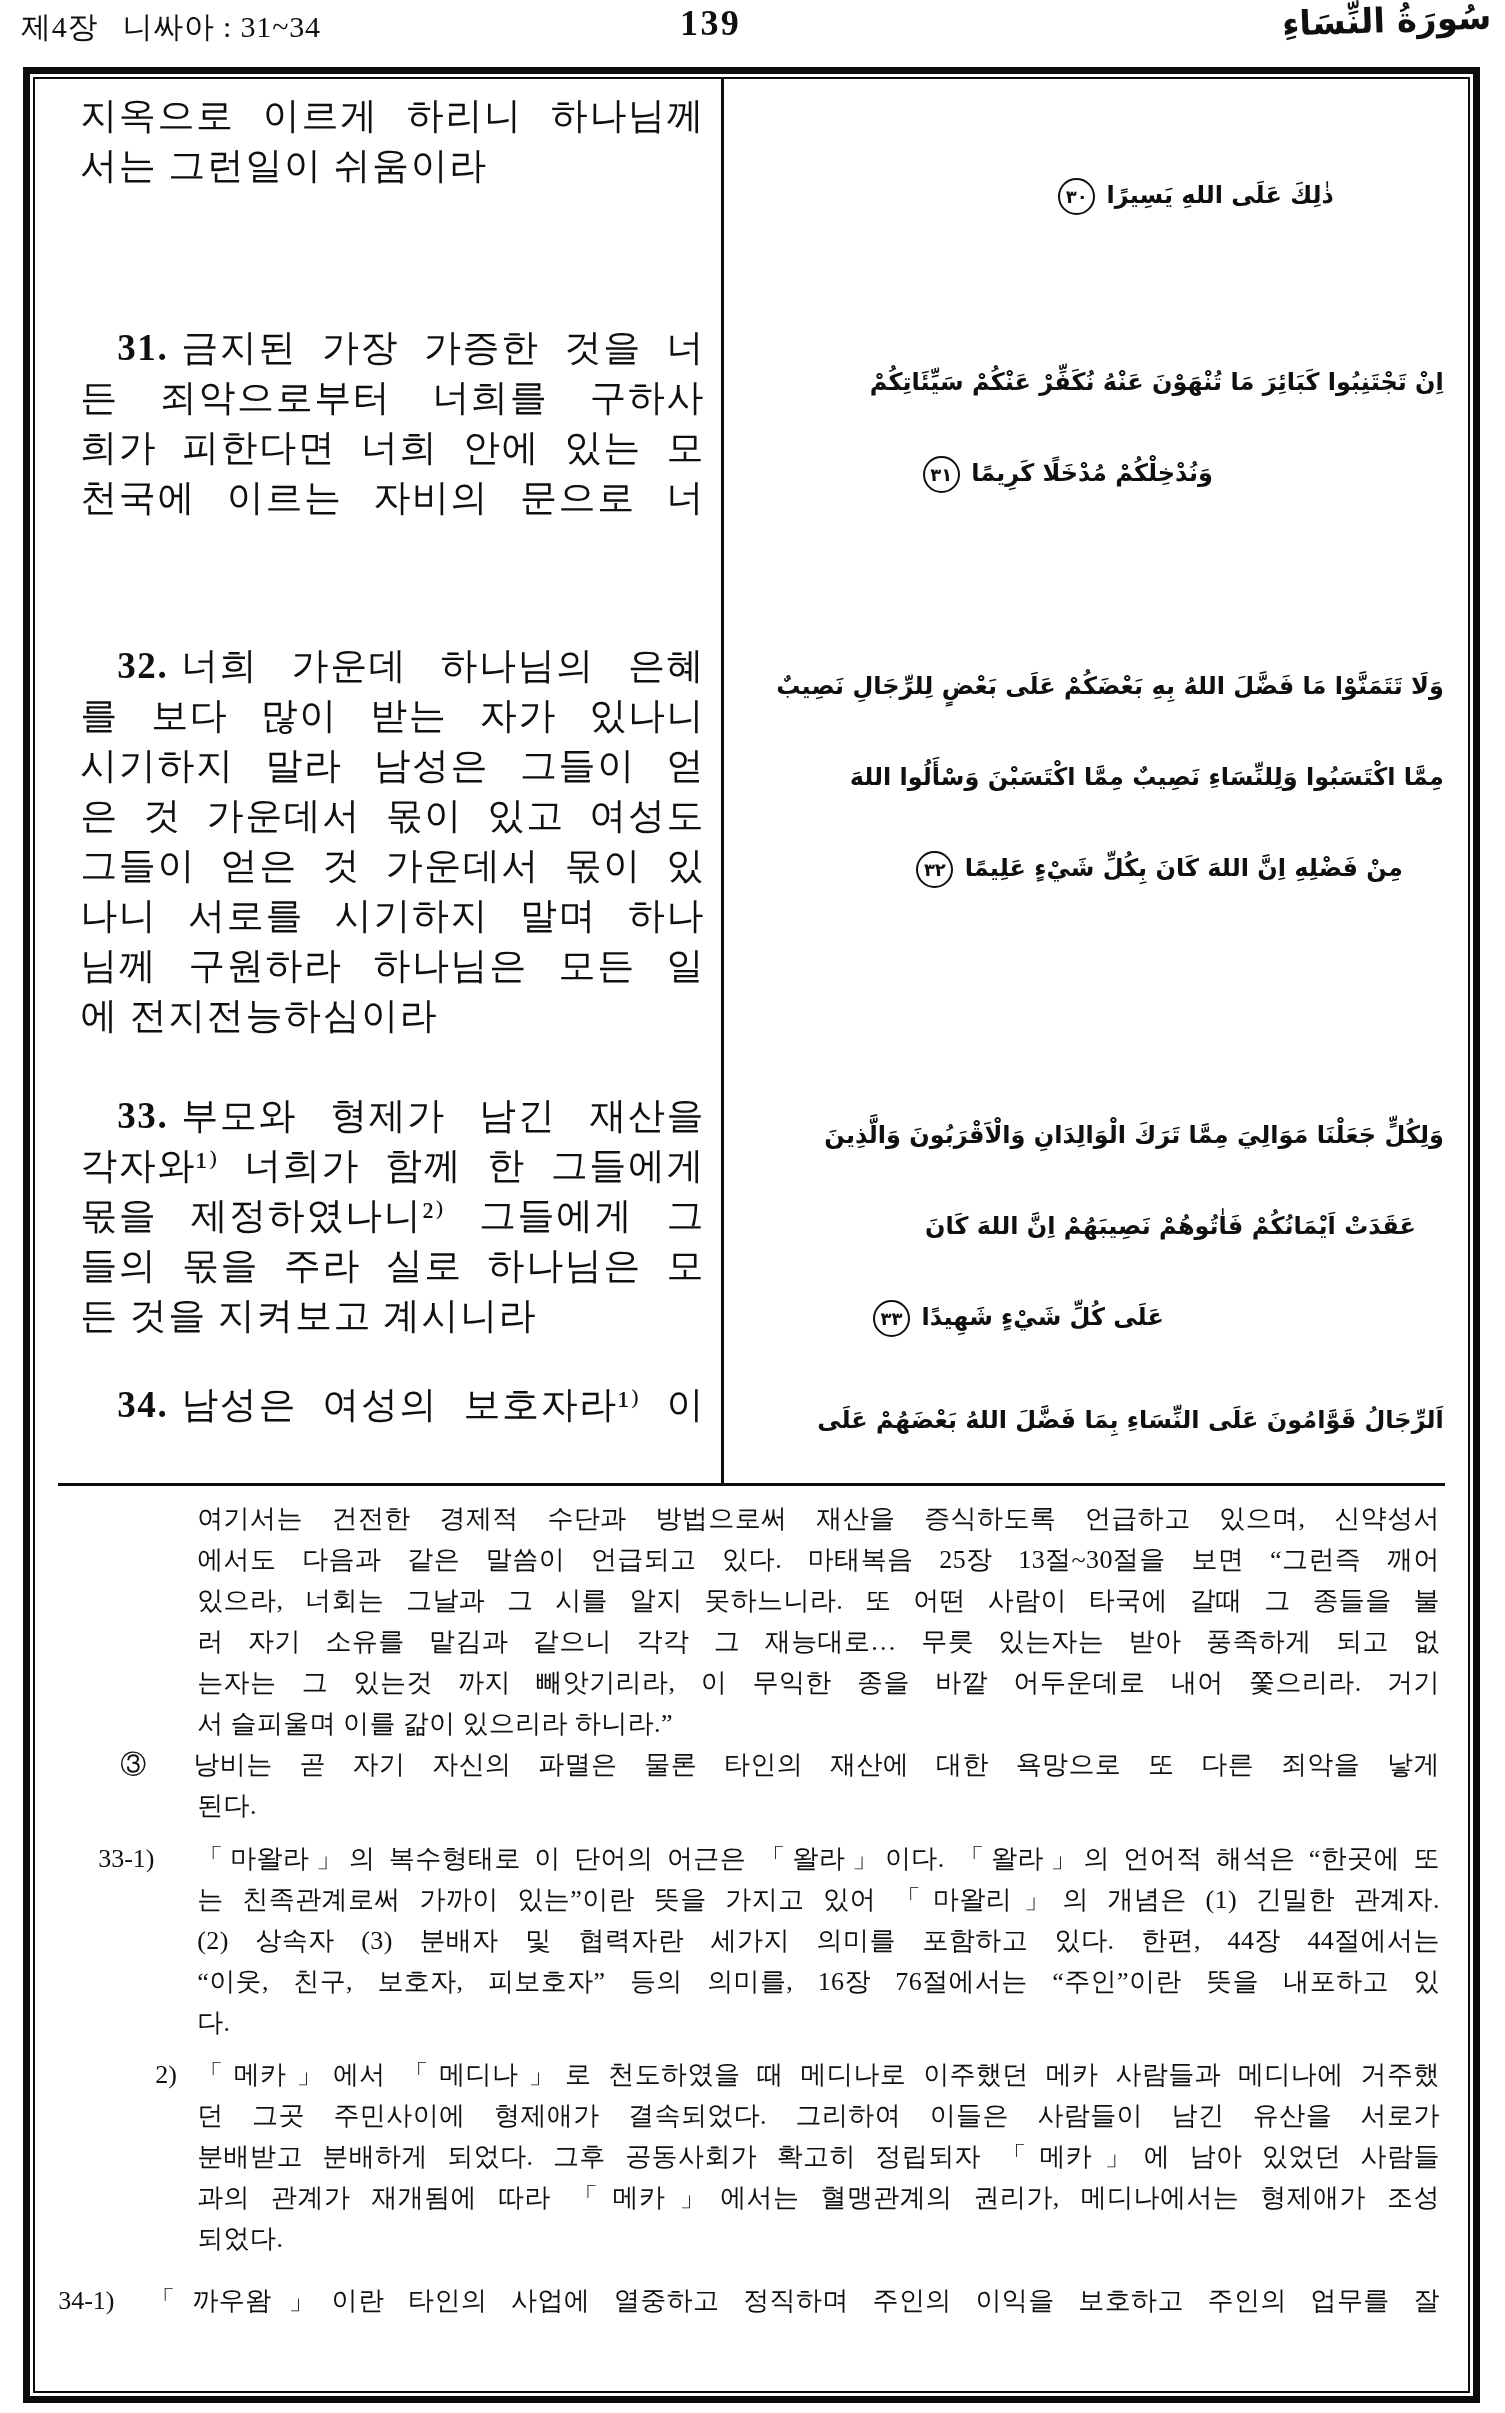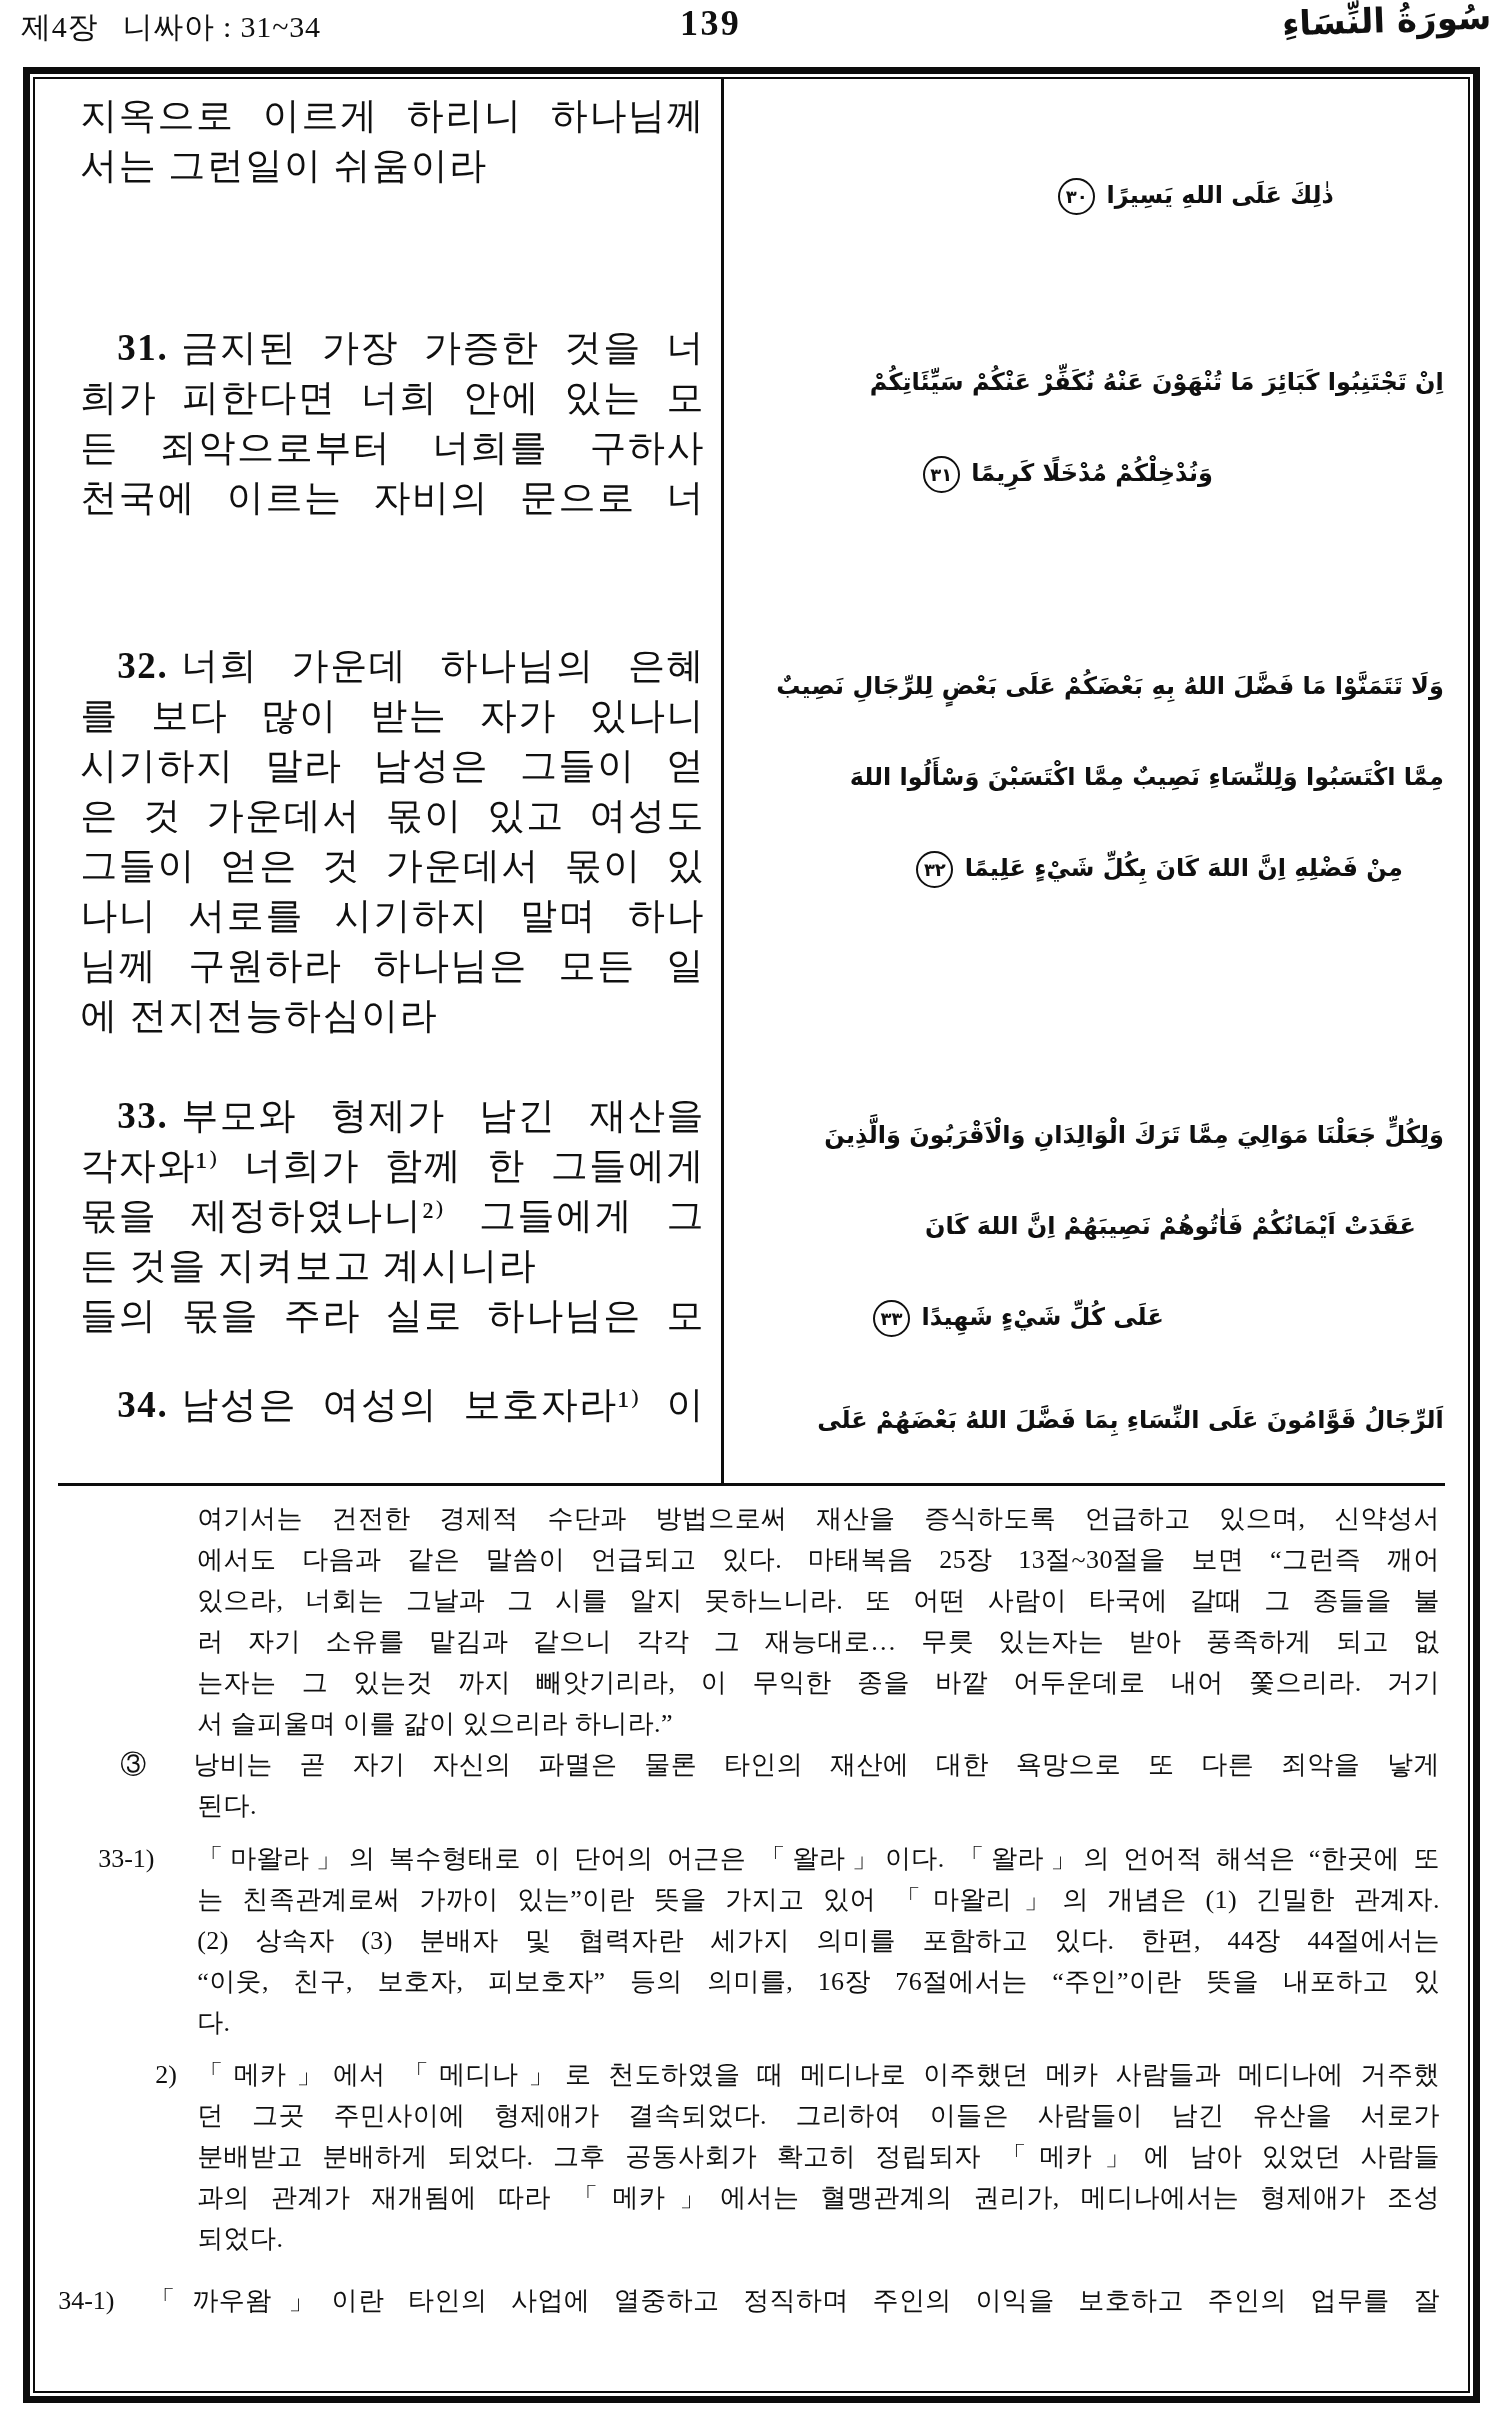--- a/index.html
+++ b/index.html
@@ -114,42 +114,42 @@
 
       <div class="kcol">
 
         <div class="kblock b0">
           <div class="kline j">지옥으로 이르게 하리니 하나님께</div>
           <div class="kline">서는 그런일이 쉬움이라</div>
         </div>
 
         <div class="kblock b31">
           <div class="kline j first"><span class="vnum">31.</span><span>금지된 가장 가증한 것을 너</span></div>
+          <div class="kline j">든 죄악으로부터 너희를 구하사</div>
           <div class="kline j">희가 피한다면 너희 안에 있는 모</div>
-          <div class="kline j">든 죄악으로부터 너희를 구하사</div>
           <div class="kline j">천국에 이르는 자비의 문으로 너</div>
         </div>
 
         <div class="kblock b32">
           <div class="kline j first"><span class="vnum">32.</span><span>너희 가운데 하나님의 은혜</span></div>
           <div class="kline j">를 보다 많이 받는 자가 있나니</div>
           <div class="kline j">시기하지 말라 남성은 그들이 얻</div>
           <div class="kline j">은 것 가운데서 몫이 있고 여성도</div>
           <div class="kline j">그들이 얻은 것 가운데서 몫이 있</div>
           <div class="kline j">나니 서로를 시기하지 말며 하나</div>
           <div class="kline j">님께 구원하라 하나님은 모든 일</div>
           <div class="kline">에 전지전능하심이라</div>
         </div>
 
         <div class="kblock b33">
           <div class="kline j first"><span class="vnum">33.</span><span>부모와 형제가 남긴 재산을</span></div>
           <div class="kline j">각자와¹⁾ 너희가 함께 한 그들에게</div>
           <div class="kline j">몫을 제정하였나니²⁾ 그들에게 그</div>
+          <div class="kline j">들의 몫을 주라 실로 하나님은 모</div>
           <div class="kline">든 것을 지켜보고 계시니라</div>
-          <div class="kline j">들의 몫을 주라 실로 하나님은 모</div>
         </div>
 
         <div class="kblock b34">
           <div class="kline j first"><span class="vnum">34.</span><span>남성은 여성의 보호자라¹⁾ 이</span></div>
         </div>
 
       </div>
 
       <div class="acol" dir="rtl">
 

